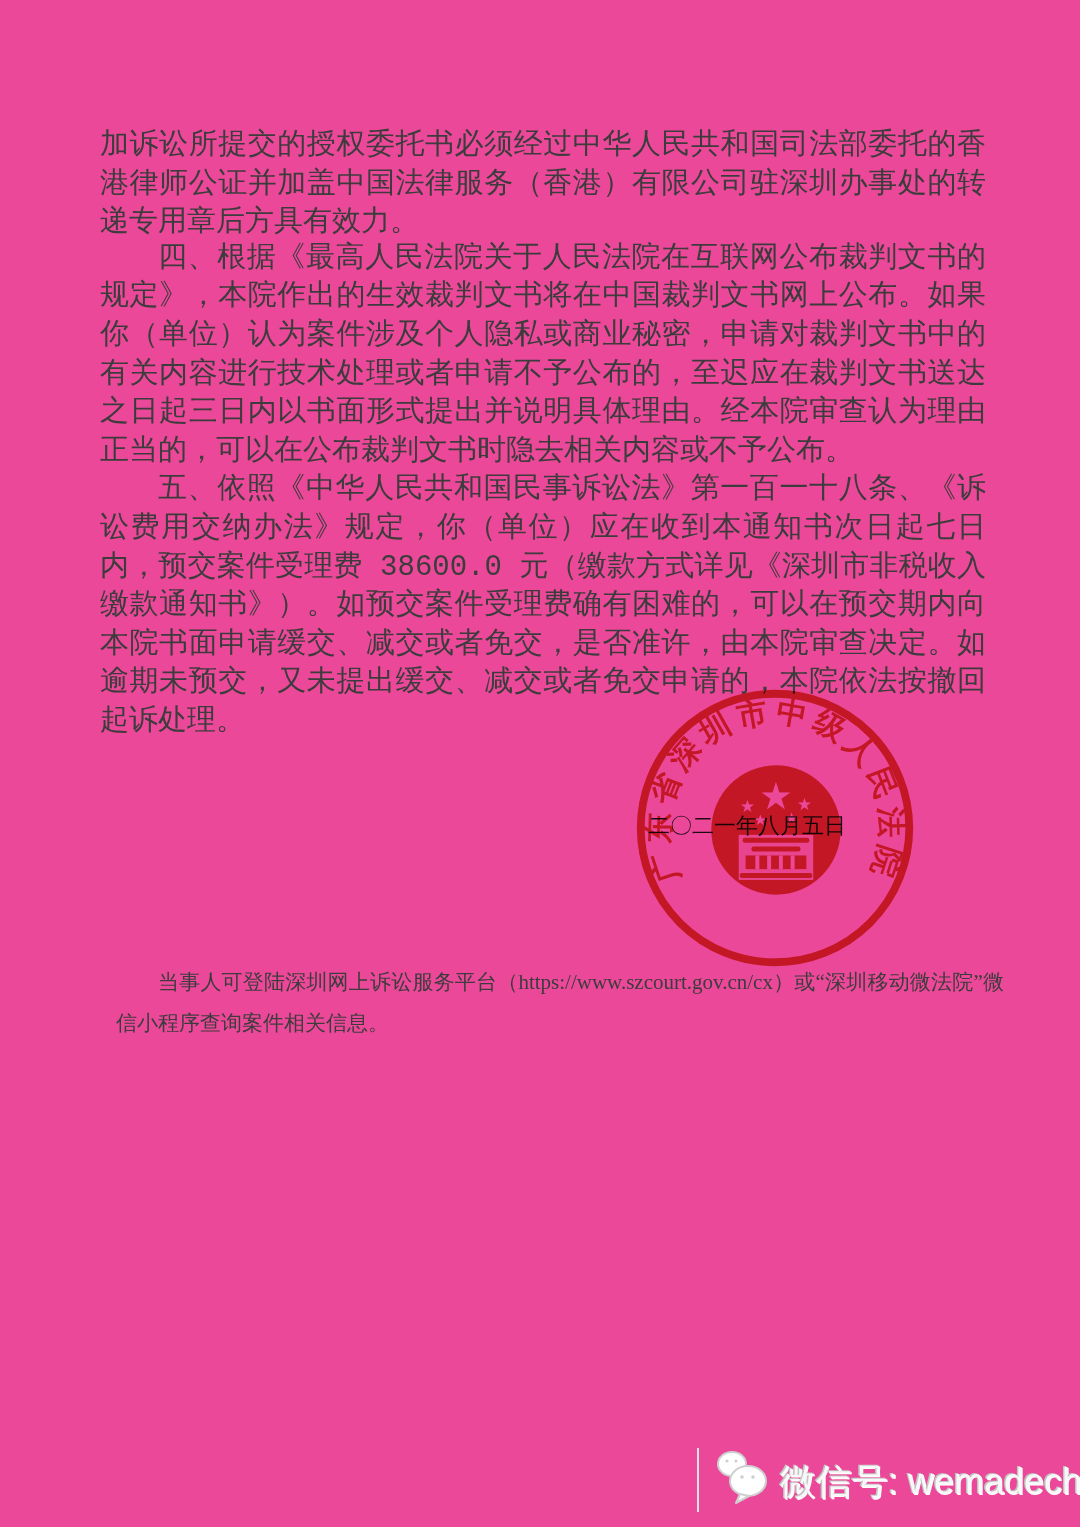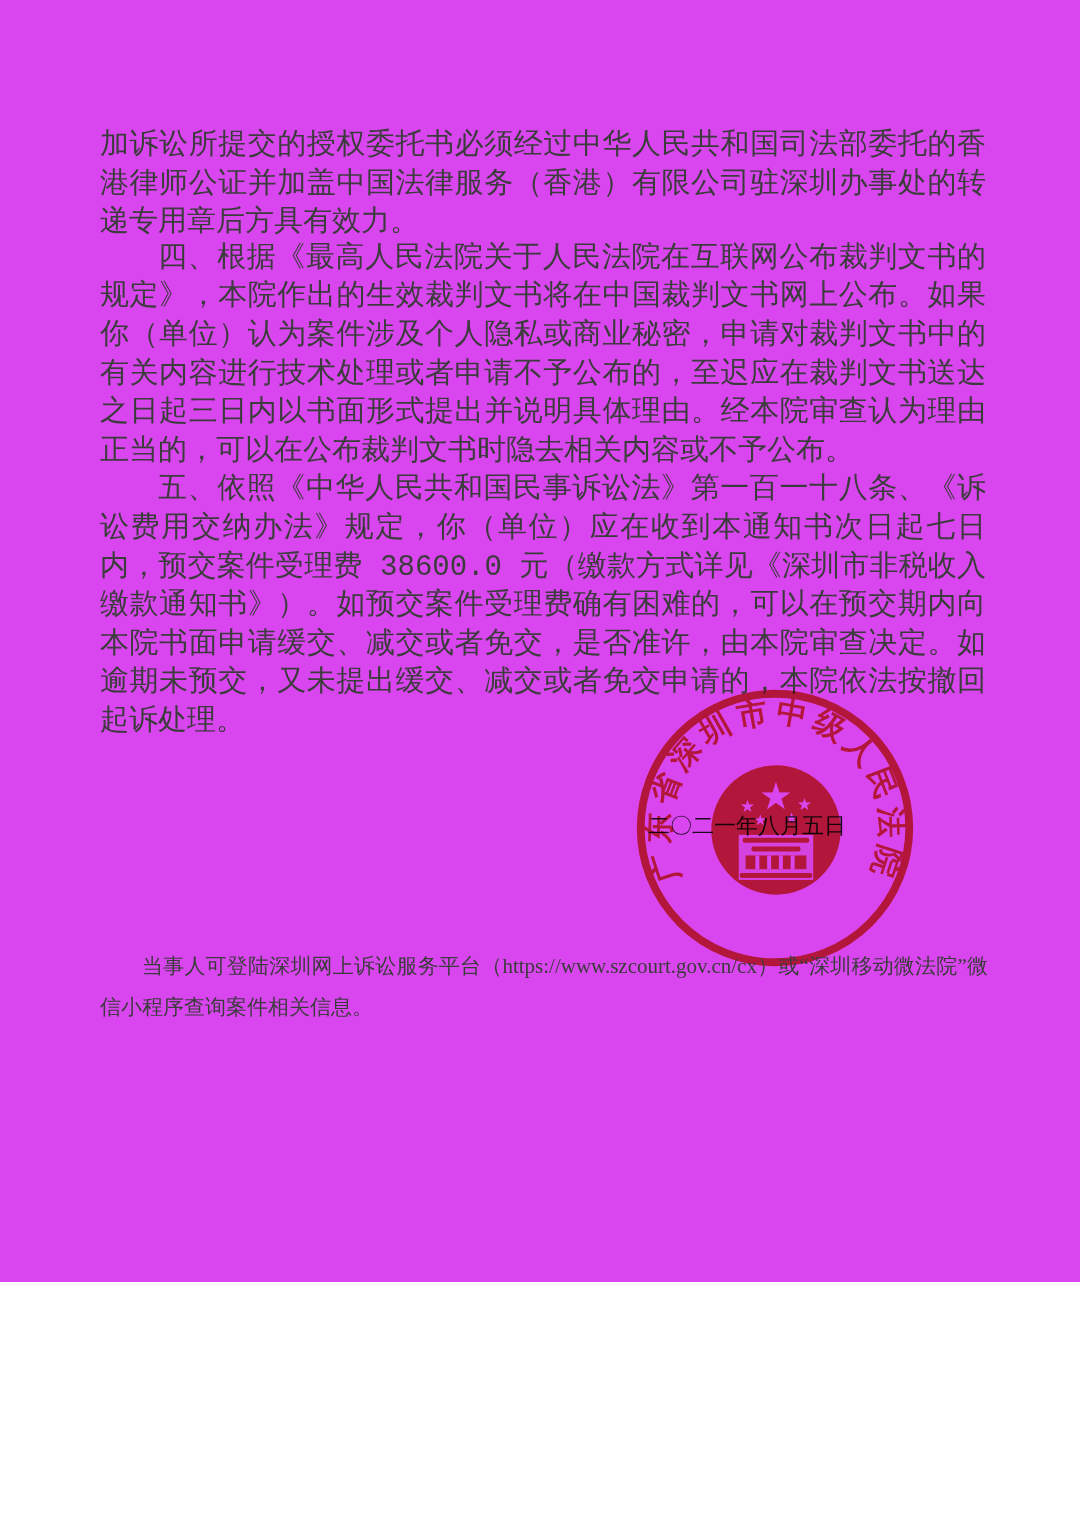--- a/index.html
+++ b/index.html
@@ -1,19 +1,19 @@
 <!DOCTYPE html>
 <html style="--seal-color: #d0412e;"><head>
 <meta charset="utf-8">
 <style>
   html,body{margin:0;padding:0;background:#ffffff;}
   .page{
     position:relative;
-    width:1080px;height:1282px;
-    background:#d946ef;
+    width:1080px;height:1527px;
+    background:#ec4899;
     font-family:"Liberation Serif","DejaVu Serif",serif;
     overflow:hidden;
   }
   .content{
     position:absolute;left:100px;top:124px;width:886px;
     font-size:29px;line-height:38.6px;color:#3c3c3c;
     text-align:justify;
   }
   .para{margin:0;}
   .indent{text-indent:2em;font-family:Liberation Mono, monospace;}
@@ -28,21 +28,21 @@
     font-weight:bold;
   }
   .seal-fill{fill:var(--seal-color,#d0412e);}
   .star-white{fill:#ffffff;}
   .date{
     position:absolute;left:648px;top:811px;
     font-size:22px;letter-spacing:0px;color:#1e1e1e;
     mix-blend-mode:multiply;white-space:nowrap;
   }
   .footer-note{
-    position:absolute;left:100px;top:946px;width:888px;margin:0;
+    position:absolute;left:100px;top:946px;width:888px;margin:16px;
     font-size:21px;line-height:41px;color:#3c3c3c;
     text-indent:2em;text-align:justify;
   }
   .watermark{position:absolute;left:0;top:0;width:1080px;height:1527px;pointer-events:none;}
   .wm-divider{
     position:absolute;left:697px;top:1448px;width:2px;height:64px;
     background:#e3e3e3;
   }
   .wm-icon{position:absolute;left:710px;top:1447px;}
   .wm-text{

